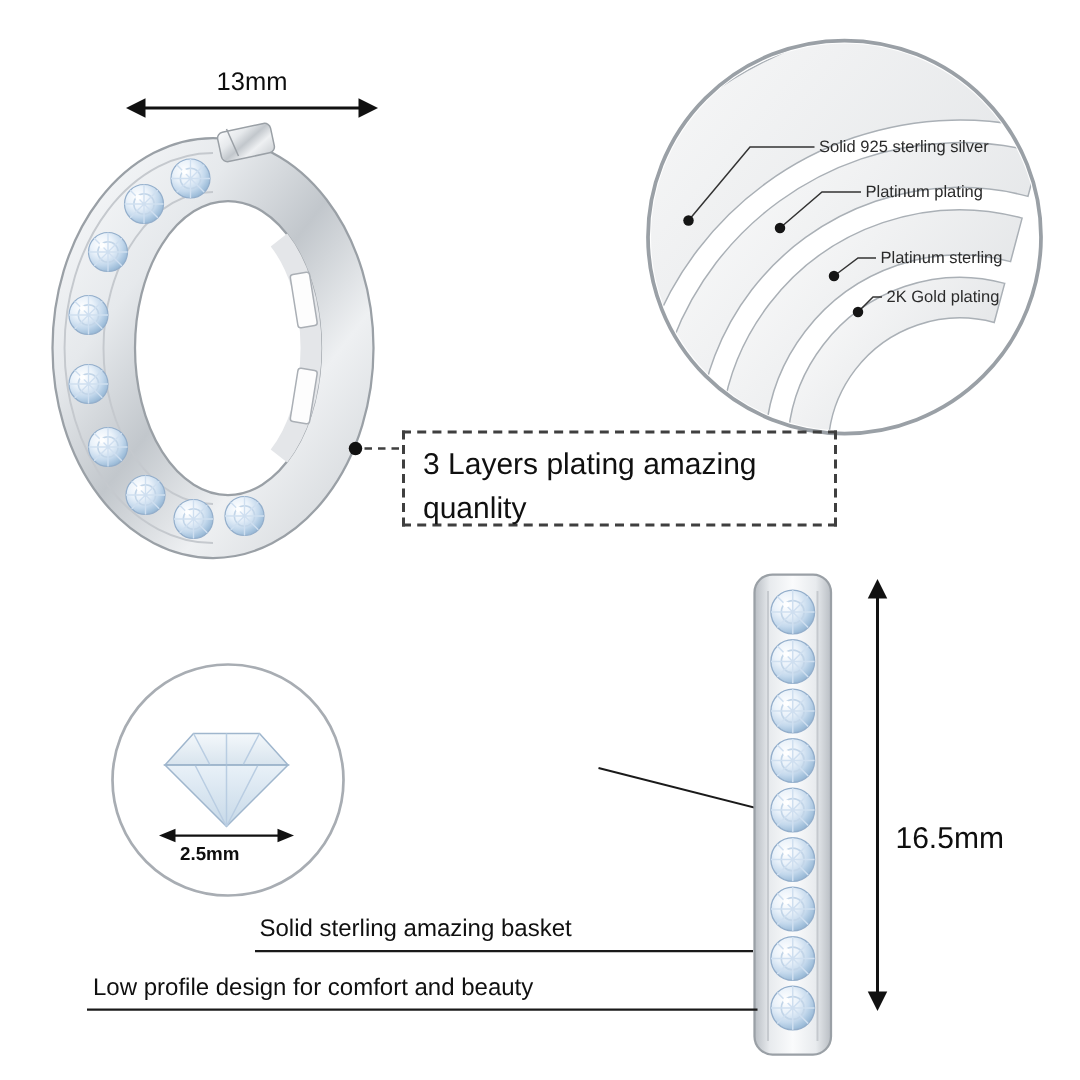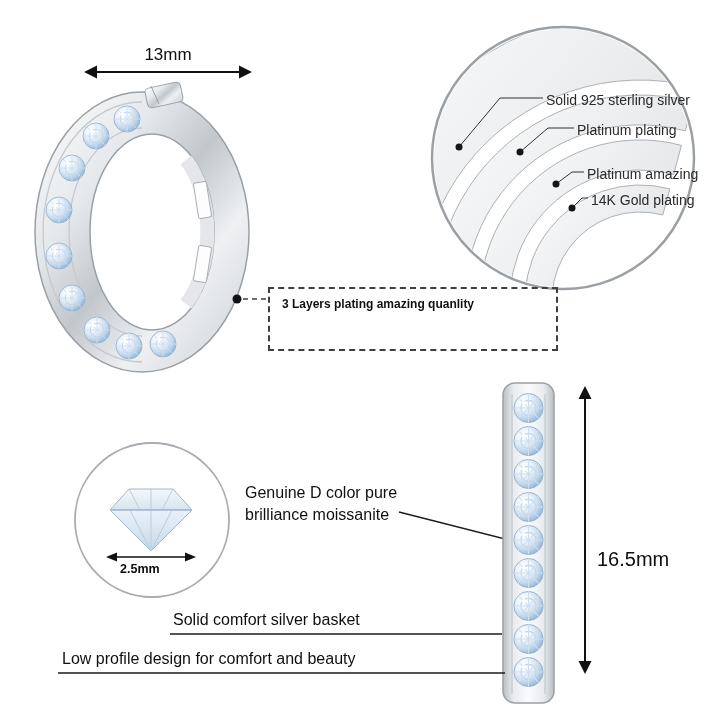--- a/index.html
+++ b/index.html
@@ -5,29 +5,29 @@
   html,body { margin:0; padding:0; background:#ffffff; }
   .canvas {
     position:relative; width:720px; height:720px; background:#ffffff;
     overflow:hidden; font-family:"Liberation Sans", sans-serif; color:#0e0e0e;
   }
   svg.gfx { position:absolute; left:0; top:0; }
   .lbl { position:absolute; white-space:nowrap; }
   .lbl-13  { left:128px; top:45px;  width:80px; text-align:center; font-size:17px; }
   .lbl-165 { left:597px; top:548px; font-size:20px; }
   .lbl-25  { left:120px; top:562px; width:64px; text-align:left; font-size:12.5px; font-weight:bold; }
-  .mag-lbl { position:absolute; font-size:14px; color:#2a2a2a; white-space:nowrap; }
+  .mag-lbl { position:absolute; font-size:11px; color:#2a2a2a; white-space:nowrap; }
   .ml1 { left:546px; top:92px; }
   .ml2 { left:577px; top:122px; }
   .ml3 { left:587px; top:166px; }
   .ml4 { left:591px; top:192px; }
   .dashed-box {
     position:absolute; left:268px; top:287px; width:274px; height:46px;
     border:2px dashed #3f3f3f; padding:7px 0 7px 12px;
-    font-size:12px; line-height:1.45; color:#101010;font-weight:bold;
+    font-size:20px; line-height:1.45; color:#101010;
   }
   .note { position:absolute; font-size:16px; color:#101010; }
   .note-moissanite { left:245px; top:482px; line-height:1.4; }
   .note-basket  { left:173px; top:611px; }
   .note-comfort { left:62px;  top:650px; }
 </style>
 </head>
 <body>
 
 <div class="canvas">
@@ -190,33 +190,29 @@
     <g>
       <line x1="170" y1="634" x2="502" y2="634" stroke="#1a1a1a" stroke-width="1.5"></line>
       <line x1="58" y1="673" x2="505" y2="673" stroke="#1a1a1a" stroke-width="1.5"></line>
     </g>
   </svg>
 
   <div class="lbl lbl-13">13mm</div>
 
   <div class="mag-lbl ml1">Solid 925 sterling silver</div>
   <div class="mag-lbl ml2">Platinum plating</div>
-  <div class="mag-lbl ml3">Platinum amazing</div>
-  <div class="mag-lbl ml4">14K Gold plating</div>
+  <div class="mag-lbl ml3">Platinum sterling</div>
+  <div class="mag-lbl ml4">2K Gold plating</div>
 
   <div class="dashed-box">
     <div>3 Layers plating amazing quanlity</div>
   </div>
 
-  <div class="note note-moissanite">
-    <div>Genuine D color pure</div>
-    <div>brilliance moissanite</div>
-  </div>
 
   <div class="lbl lbl-25">2.5mm</div>
 
   <div class="lbl lbl-165">16.5mm</div>
 
-  <div class="note note-basket">Solid comfort silver basket</div>
+  <div class="note note-basket">Solid sterling amazing basket</div>
 
   <div class="note note-comfort">Low profile design for comfort and beauty</div>
 
 </div>
 
 </body></html>

